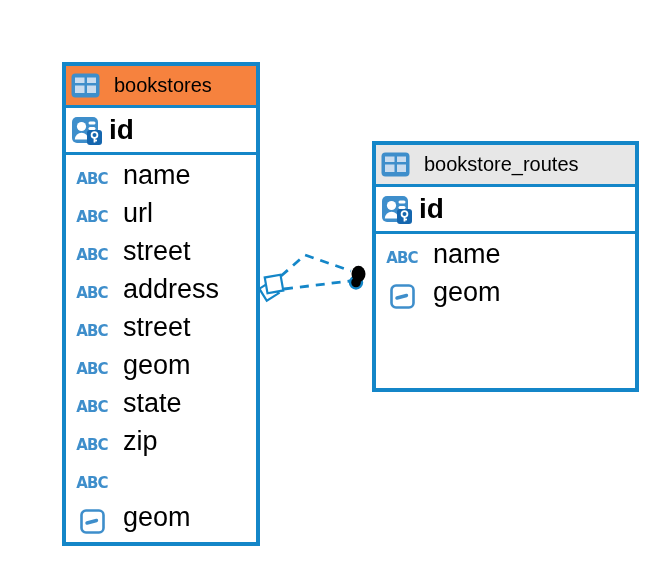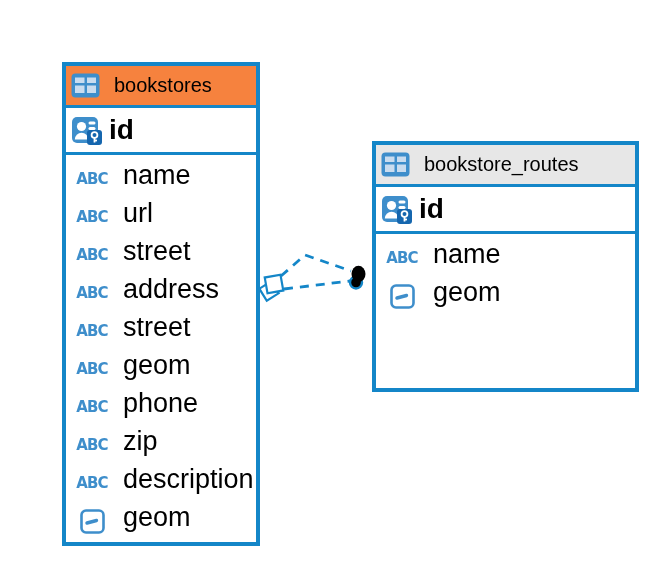--- a/index.html
+++ b/index.html
@@ -133,33 +133,32 @@
       <div class="frow">
         <span class="slot">
             <span class="abc">ABC</span>
           </span>
         <span>geom</span>
       </div>
       <div class="frow">
         <span class="slot">
             <span class="abc">ABC</span>
           </span>
-        <span>phone</span>
+        <span>state</span>
       </div>
       <div class="frow">
         <span class="slot">
             <span class="abc">ABC</span>
           </span>
         <span>zip</span>
       </div>
       <div class="frow">
         <span class="slot">
             <span class="abc">ABC</span>
           </span>
-        <span>description</span>
       </div>
       <div class="frow">
         <span class="slot">
             <svg width="25" height="25">
               <use href="#sym-geom"></use>
             </svg>
           </span>
         <span>geom</span>
       </div>
     </div>

